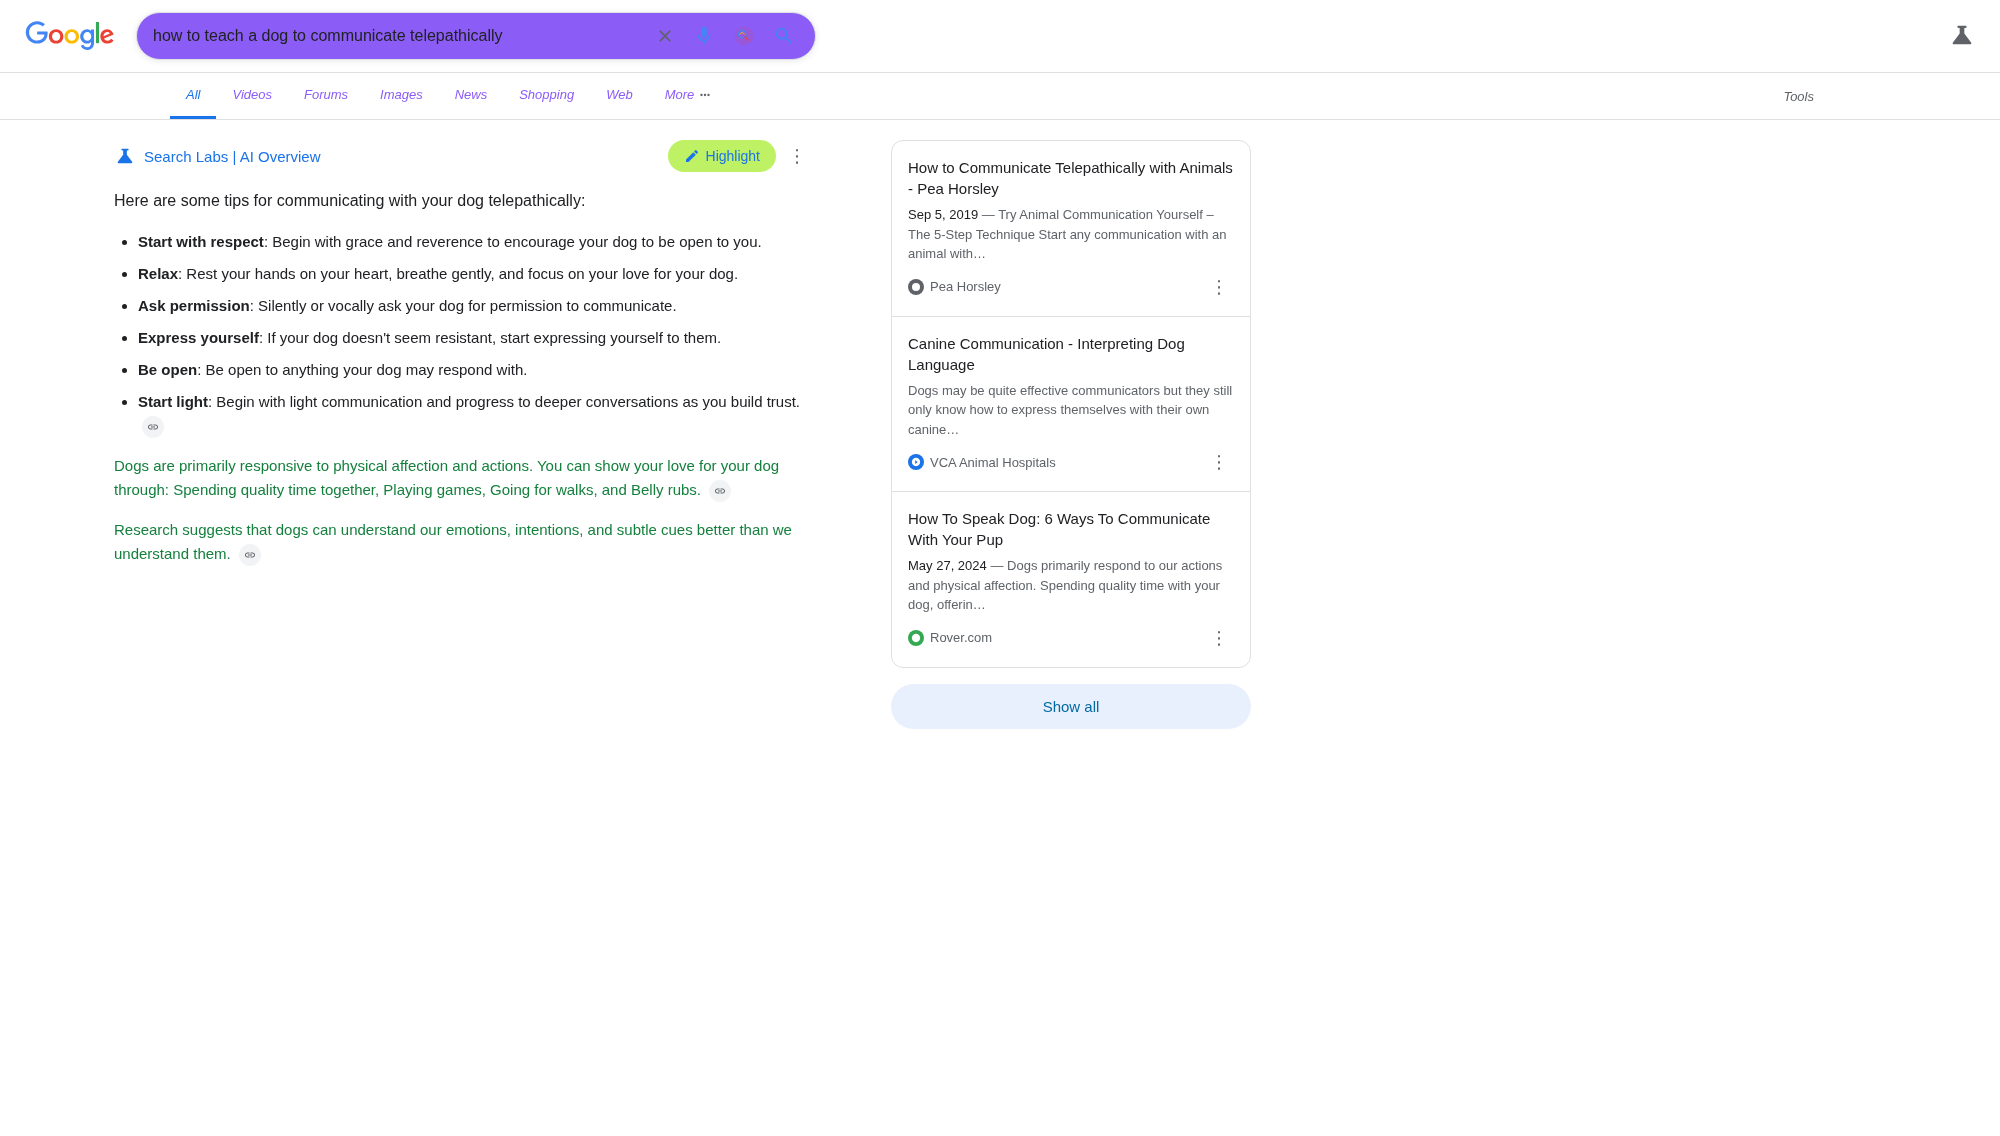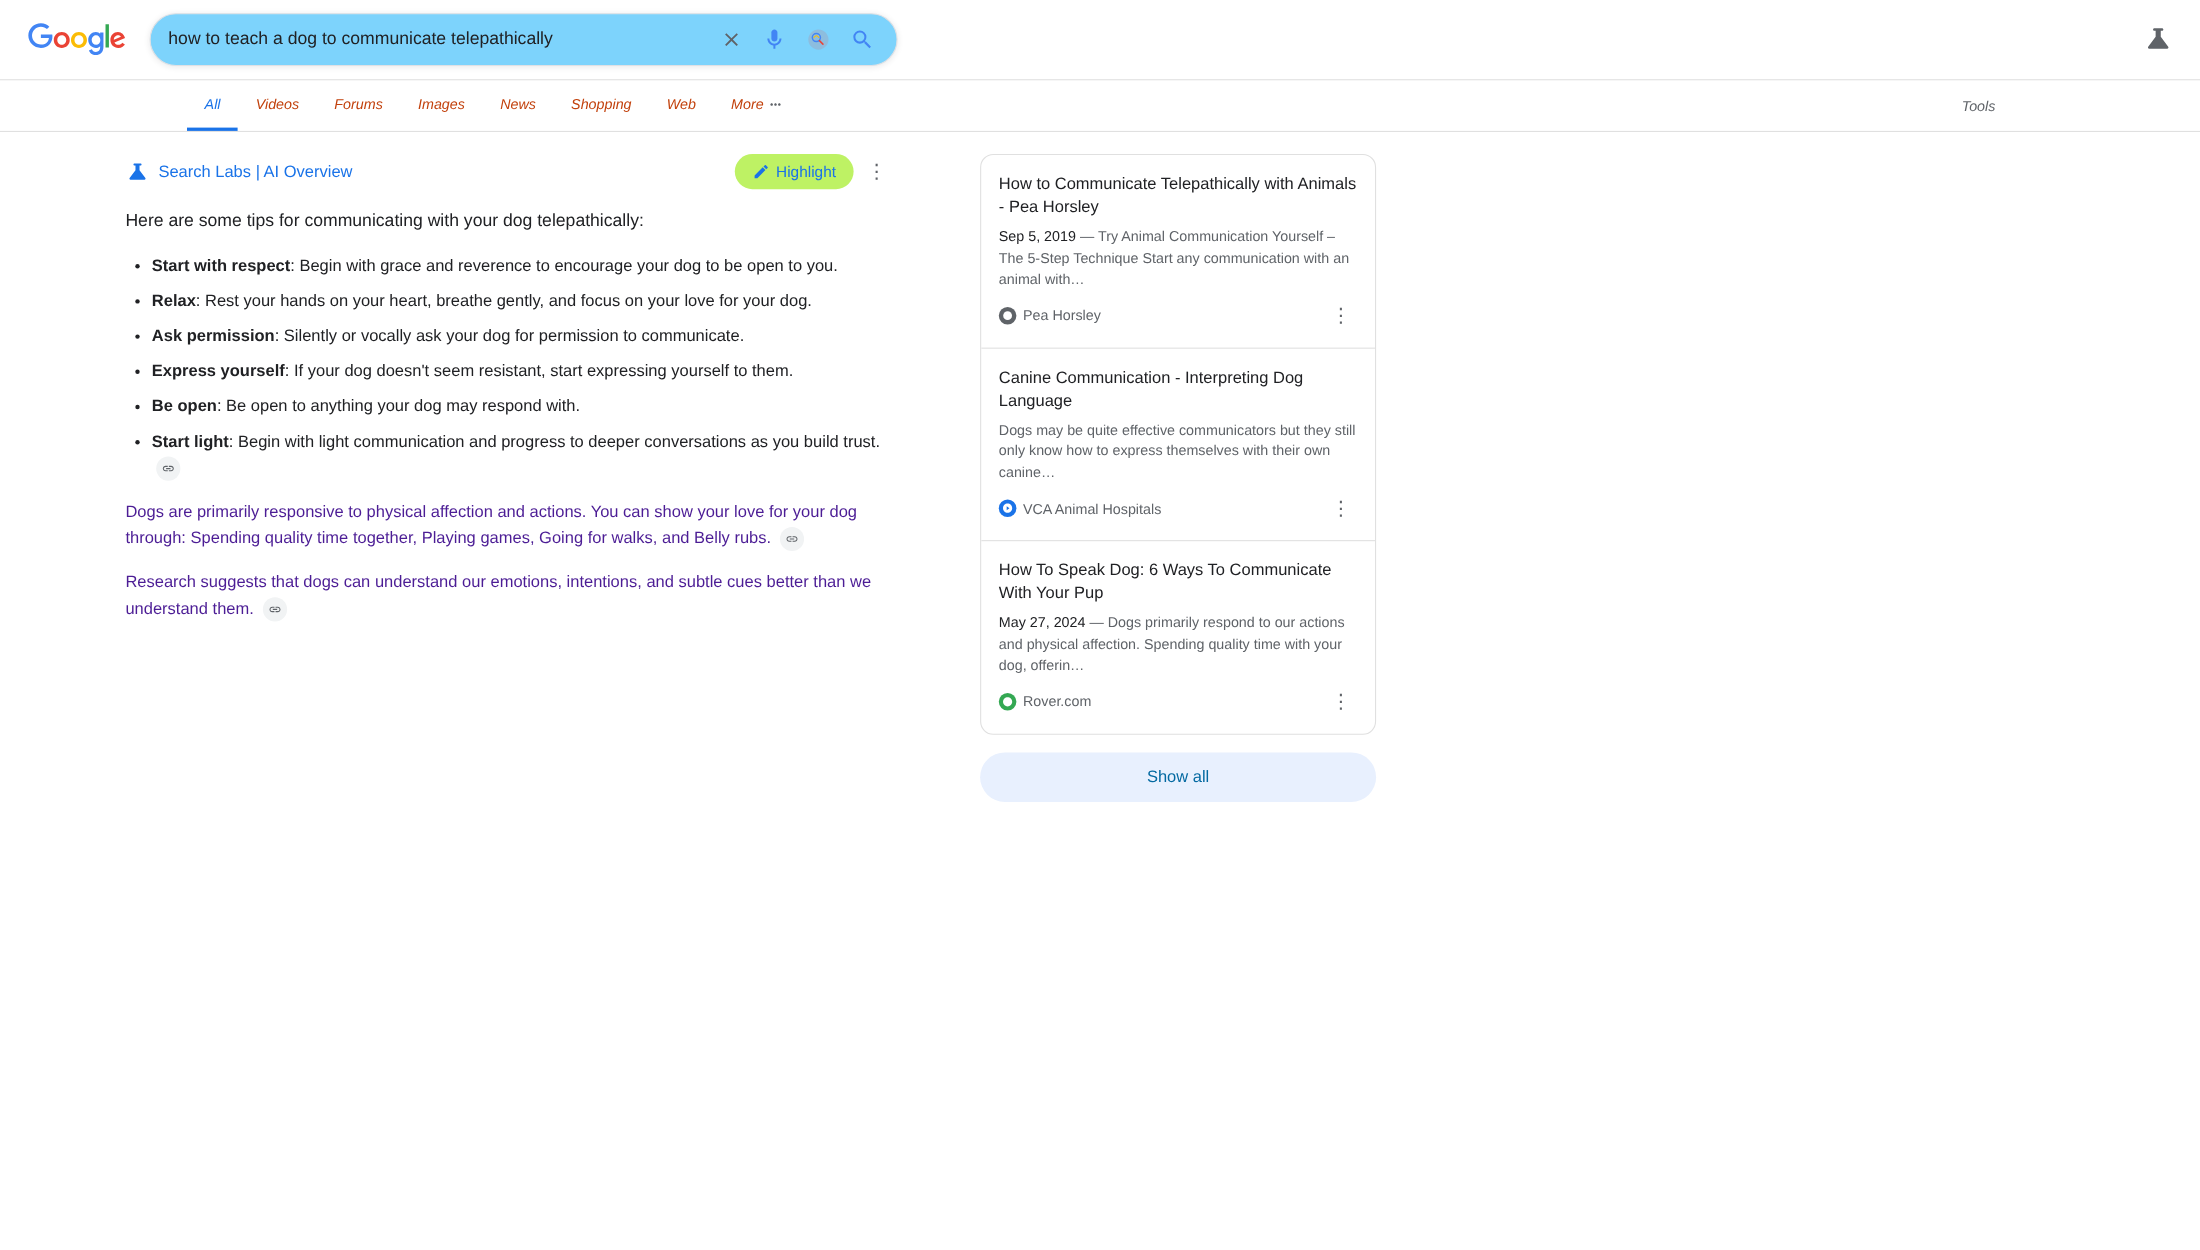--- a/index.html
+++ b/index.html
@@ -19,21 +19,21 @@
       flex-shrink: 0;
     }
     .search-bar-wrapper {
       flex: 1;
       max-width: 680px;
       display: flex;
       align-items: center;
       border: 1px solid #dfe1e5;
       border-radius: 24px;
       padding: 8px 16px;
-      background: #7dd3fc;
+      background: #8b5cf6;
       box-shadow: 0 1px 6px rgba(32,33,36,0.1);
       gap: 8px;
     }
     .search-input {
       flex: 1;
       border: none;
       outline: none;
       font-size: 16px;
       color: #202124;
       background: transparent;
@@ -59,21 +59,21 @@
       display: flex;
       align-items: center;
       padding: 0 170px;
       border-bottom: 1px solid #e0e0e0;
       gap: 0;
       font-style: italic;
     }
     .nav-tab {
       padding: 14px 16px;
       font-size: 13px;
-      color: #c2410c;
+      color: #8b5cf6;
       cursor: pointer;
       border-bottom: 3px solid transparent;
       white-space: nowrap;
       text-decoration: none;
       display: flex;
       align-items: center;
       gap: 4px;
     }
     .nav-tab.active {
       color: #1a73e8;
@@ -157,21 +157,21 @@
       font-size: 15px;
       line-height: 1.6;
       margin-bottom: 8px;
       color: #202124;
     }
     .bullet-list li b {
       font-weight: 700;
     }
     .ai-paragraph {
       font-size: 15px;
-      color: #4c1d95;
+      color: #15803d;
       line-height: 1.6;
       margin-bottom: 16px;
     }
     .link-icon {
       display: inline-flex;
       align-items: center;
       justify-content: center;
       background: #f1f3f4;
       border-radius: 50%;
       width: 22px;

